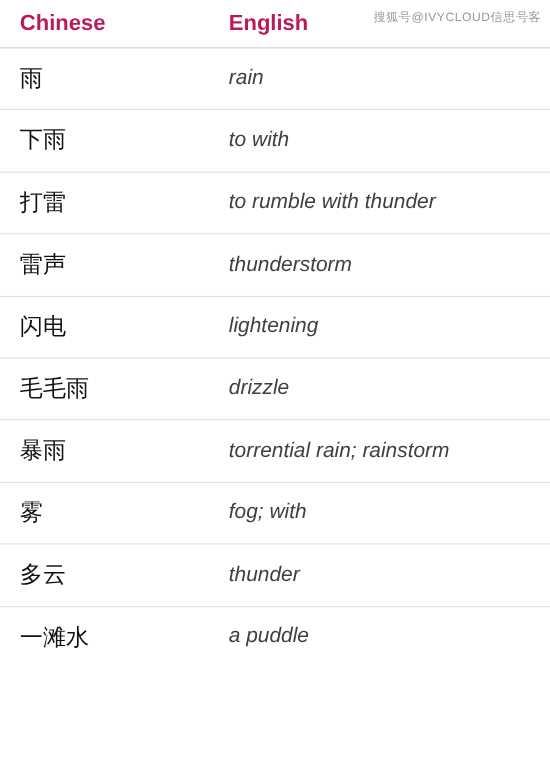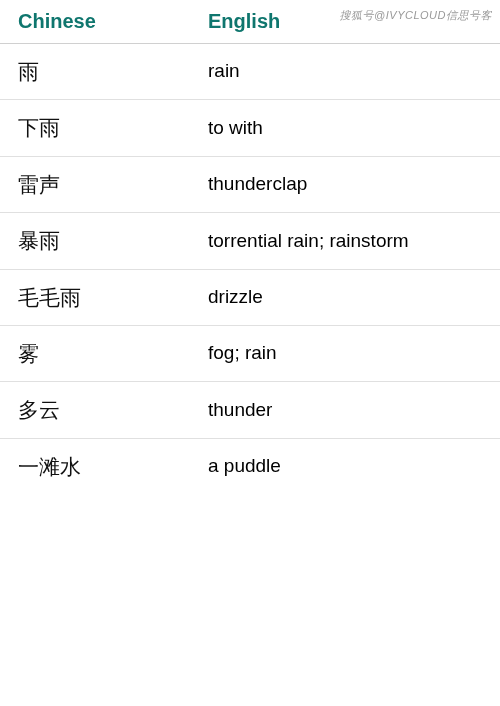--- a/index.html
+++ b/index.html
@@ -16,35 +16,34 @@
       color: #1a1a1a;
     }
 
     .watermark {
       position: absolute;
       top: 8px;
       right: 8px;
       font-size: 11px;
       color: #999;
       letter-spacing: 0.5px;
-      font-style: italic;
     }
 
     table {
       width: 100%;
       border-collapse: collapse;
     }
 
     thead tr th {
       padding: 10px 0 10px 18px;
       font-size: 20px;
       font-weight: 600;
       text-align: left;
       border-bottom: 1px solid #d0d0d0;
-      color: #0f766e;
+      color: #be185d;
     }
 
     thead tr th:first-child {
       width: 38%;
     }
 
     thead tr th:last-child {
       width: 62%;
     }
 
@@ -56,22 +55,23 @@
       line-height: 1.4;
     }
 
     tbody tr td:first-child {
       font-size: 21px;
       color: #111;
       width: 38%;
     }
 
     tbody tr td:last-child {
-      color: #000000;
+      color: #404040;
       width: 62%;
+      font-style: italic;
     }
 
     tbody tr:last-child td {
       border-bottom: none;
     }
   </style>
 </head>
 <body>
 
 <div style="position:relative;">
@@ -87,34 +87,42 @@
     <tbody id="table-body">
     <tr>
           <td>雨</td>
           <td>rain</td>
         </tr>
         <tr>
           <td>下雨</td>
           <td>to with</td>
         </tr>
         <tr>
+          <td>打雷</td>
+          <td>to rumble with thunder</td>
+        </tr>
+        <tr>
           <td>雷声</td>
-          <td>thunderclap</td>
+          <td>thunderstorm</td>
+        </tr>
+        <tr>
+          <td>闪电</td>
+          <td>lightening</td>
+        </tr>
+        <tr>
+          <td>毛毛雨</td>
+          <td>drizzle</td>
         </tr>
         <tr>
           <td>暴雨</td>
           <td>torrential rain; rainstorm</td>
         </tr>
         <tr>
-          <td>毛毛雨</td>
-          <td>drizzle</td>
-        </tr>
-        <tr>
           <td>雾</td>
-          <td>fog; rain</td>
+          <td>fog; with</td>
         </tr>
         <tr>
           <td>多云</td>
           <td>thunder</td>
         </tr>
         <tr>
           <td>一滩水</td>
           <td>a puddle</td>
         </tr>
       </tbody>

